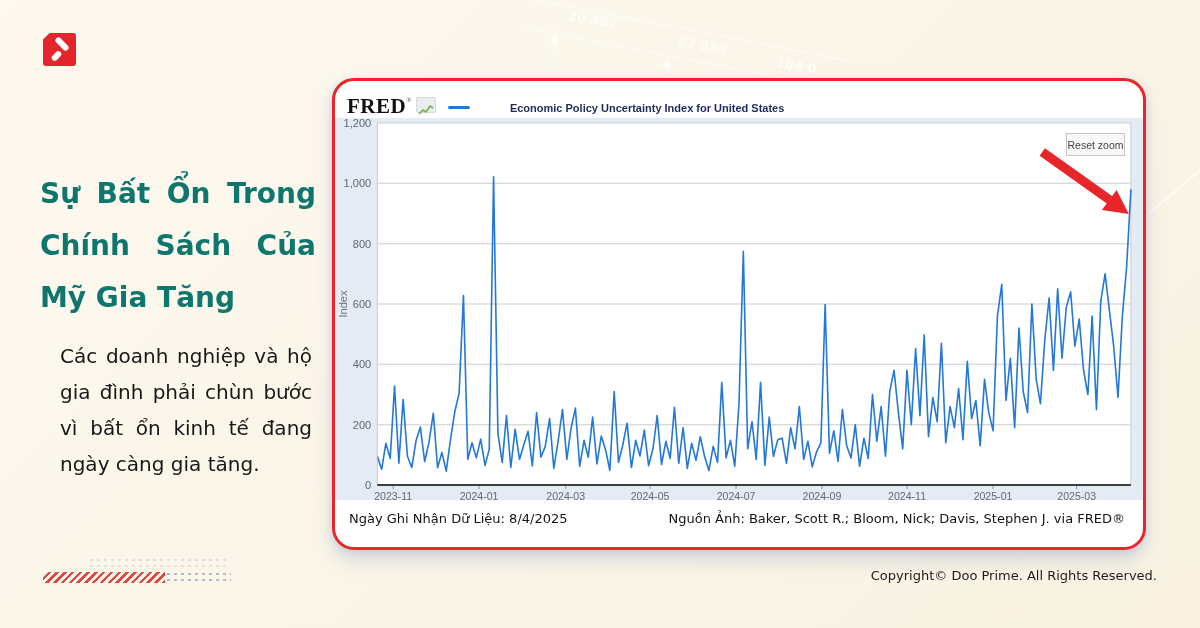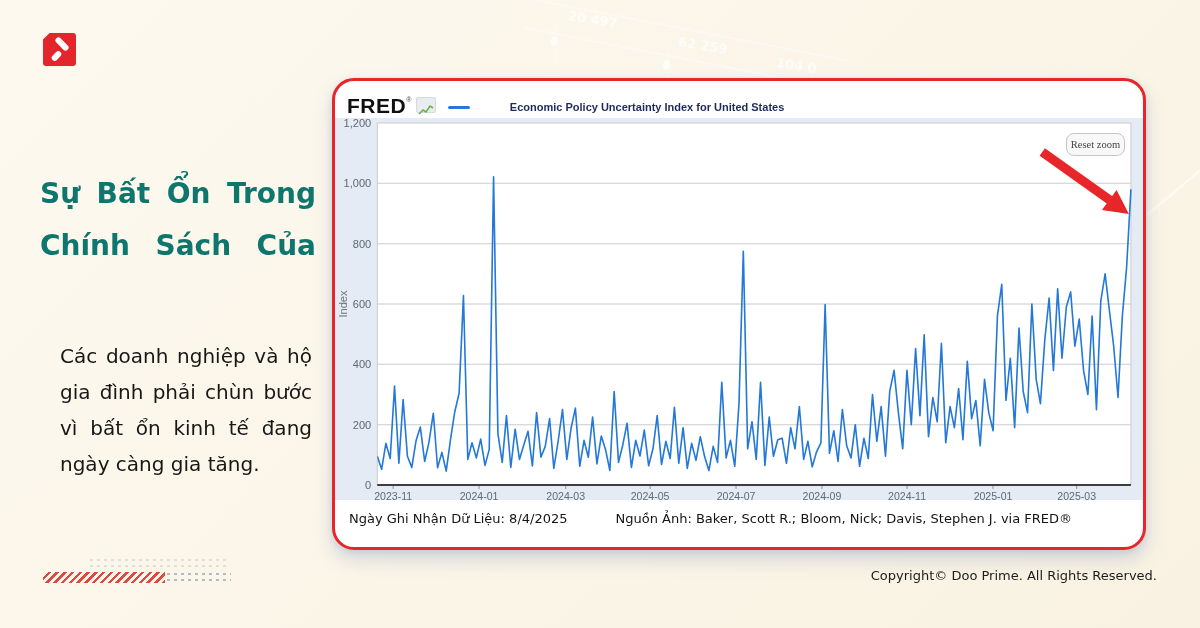--- a/index.html
+++ b/index.html
@@ -21,37 +21,37 @@
   .hero-title .line.no-stretch{text-align-last:left;}
   .hero-body{position:absolute;left:40px;top:338px;width:272px;color:#171717;
     font-size:20px;line-height:36px;}
   .hero-body .line{text-align:justify;text-align-last:justify;margin-left:20px;}
   .hero-body .line.no-stretch{text-align-last:left;}
   
   .card{position:absolute;left:332px;top:78px;width:808px;height:466px;background:#fff;
     border:3px solid #e8262a;border-radius:22px;
     box-shadow:0 10px 18px rgba(165,180,205,.45),0 2px 6px rgba(165,180,205,.35);}
   .card-header{position:absolute;left:12px;top:13px;display:flex;align-items:center;}
-  .fred-logo{font-family:Liberation Sans, sans-serif;font-weight:800;font-size:21px;
+  .fred-logo{font-family:Liberation Serif, serif;font-weight:800;font-size:21px;
     letter-spacing:.5px;color:#101010;display:flex;align-items:flex-start;}
   .fred-reg{font-size:7px;margin-top:2px;opacity:.65;}
   .fred-icon{width:18px;height:14px;margin:3px 0 0 4px;background:#e9edf0;border:1px solid #d4dade;
     border-radius:2px;display:inline-block;}
   .legend{display:flex;align-items:center;margin-left:12px;margin-top:2px;}
   .legend-dash{width:22px;height:3px;border-radius:2px;background:#2478d7;}
   .legend-label{margin-left:7px;font-family:"Liberation Sans",sans-serif;font-size:11px;
     font-weight:700;color:#1e2a5a;padding-left:33px;}
   .graph-area{position:absolute;left:0;right:0;top:37px;height:382px;background:#e4ebf4;}
   .graph-area svg{display:block;width:100%;height:100%;}
   .reset-zoom{position:absolute;left:731px;top:15px;width:57px;height:21px;
-    background:#f8f8f8;border:1px solid #c6c6c6;border-radius:8px;
-    font-family:Liberation Serif, serif;font-size:10.5px;color:#444;
+    background:#f8f8f8;border:1px solid #c6c6c6;border-radius:0;
+    font-family:Liberation Sans, sans-serif;font-size:10.5px;color:#444;
     display:flex;align-items:center;justify-content:center;cursor:pointer;}
   .card-footer{position:absolute;left:14px;right:18px;top:428px;display:flex;
-    font-size:13px;color:#141414;line-height:20px;gap:48px;}
+    justify-content:space-between;font-size:13px;color:#141414;line-height:20px;gap:48px;}
   
   .hatch-bar{position:absolute;left:43px;top:572px;width:122px;height:11px;
     background:repeating-linear-gradient(-45deg,#dd4a41 0,#dd4a41 2.5px,rgba(0,0,0,0) 2.5px,rgba(0,0,0,0) 5.5px);}
   .dot-grid{position:absolute;background-image:radial-gradient(#a4b2c1 1.4px,rgba(0,0,0,0) 1.5px);
     background-size:7px 6px;}
   .dot-grid.g1{left:88px;top:557px;width:142px;height:13px;opacity:.32;}
   .dot-grid.g2{left:165px;top:571px;width:66px;height:13px;opacity:.85;}
   .copyright{position:absolute;right:43px;top:568px;font-size:13px;color:#1c1c1c;}
   
   .wm{position:absolute;left:520px;top:0;width:330px;height:82px;pointer-events:none;}
@@ -79,20 +79,21 @@
 <div class="tr-line"></div>
 
 <div class="logo">
   <div class="bar bar1"></div>
   <div class="bar bar2"></div>
 </div>
 
 <div class="hero-title">
   <div class="line">Sự Bất Ổn Trong</div>
   <div class="line">Chính Sách Của</div>
+  <div class="line no-stretch">Mỹ Gia Tăng</div>
 </div>
 
 <div class="hero-body">
   <div class="line">Các doanh nghiệp và hộ</div>
   <div class="line">gia đình phải chùn bước</div>
   <div class="line">vì bất ổn kinh tế đang</div>
   <div class="line no-stretch">ngày càng gia tăng.</div>
 </div>
 
 <div class="card">

